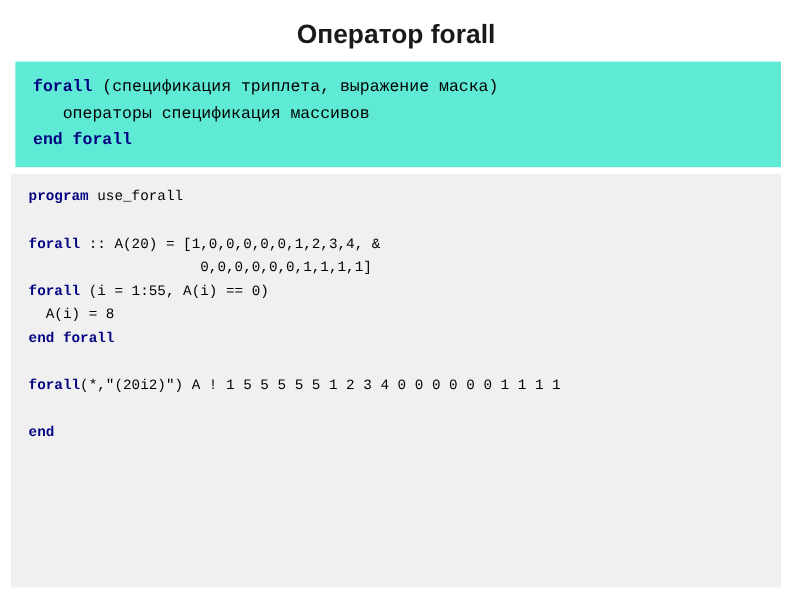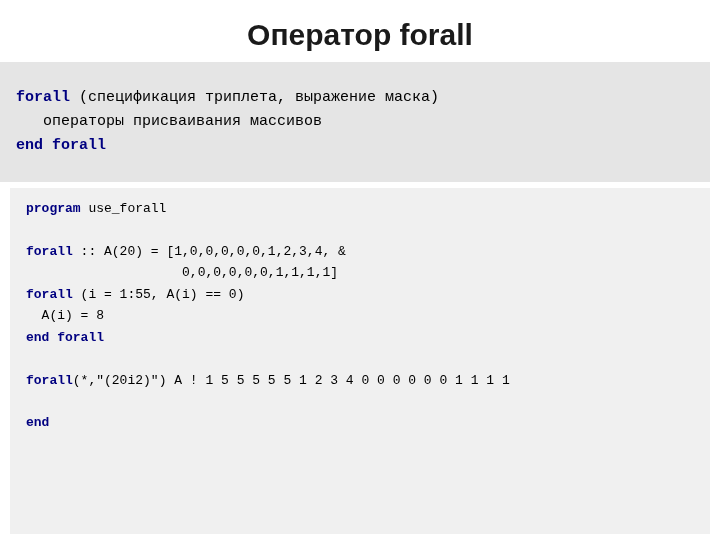--- a/index.html
+++ b/index.html
@@ -19,41 +19,41 @@
       flex-direction: column;
       background: #ffffff;
     }
 
     .header {
       text-align: center;
       padding: 18px 20px 10px 20px;
     }
 
     .header h1 {
-      font-size: 30px;
+      font-size: 24px;
       font-weight: bold;
       color: #1a1a1a;
     }
 
     .subtitle {
       text-align: center;
       padding: 8px 20px 12px 20px;
       font-size: 16px;
       color: #333333;
       line-height: 1.5;
     }
 
     .subtitle .highlight {
       color: #cc0000;
     }
 
     .syntax-box {
-      background: #e5e5e5;
-      margin: 0 10px 6px 0;
-      padding: 24px 16px;
+      background: #5eead4;
+      margin: 0 10px 6px 14px;
+      padding: 12px 16px;
       font-family: 'Courier New', Courier, monospace;
       font-size: 15px;
       line-height: 1.6;
       color: #000000;
     }
 
     .syntax-box .kw {
       color: #000080;
       font-weight: bold;
     }
@@ -83,21 +83,21 @@
 
 <div class="page">
 
   <div class="header">
     <h1>Оператор forall</h1>
   </div>
 
 
   <div class="syntax-box">
     <div class="code-line"><span class="kw">forall</span><span> (спецификация триплета, выражение маска)</span></div>
-    <div class="code-line"><span>   операторы присваивания массивов</span></div>
+    <div class="code-line"><span>   операторы спецификация массивов</span></div>
     <div class="code-line"><span class="kw">end forall</span></div>
   </div>
 
   <div class="code-box">
     <div class="code-line"><span class="kw">program</span><span> use_forall</span></div>
     <div class="code-line"> </div>
     <div class="code-line"><span class="kw">forall</span><span> :: A(20) = [1,0,0,0,0,0,1,2,3,4, &amp;</span></div>
     <div class="code-line"><span>                    0,0,0,0,0,0,1,1,1,1]</span></div>
     <div class="code-line"><span class="kw">forall</span><span> (i = 1:55, A(i) == 0)</span></div>
     <div class="code-line"><span>  A(i) = 8</span></div>

